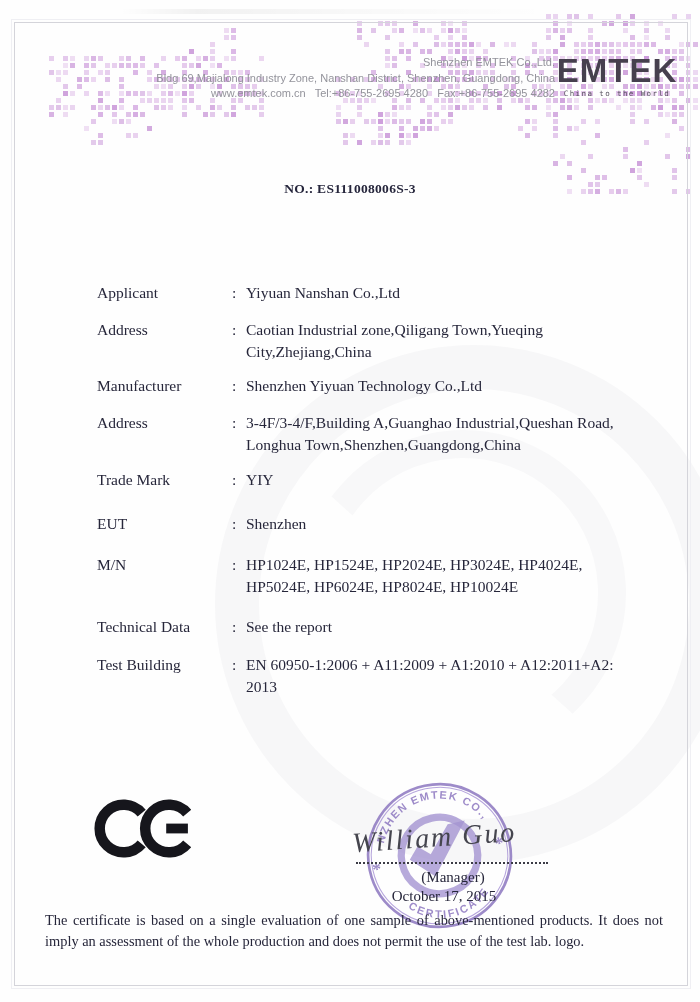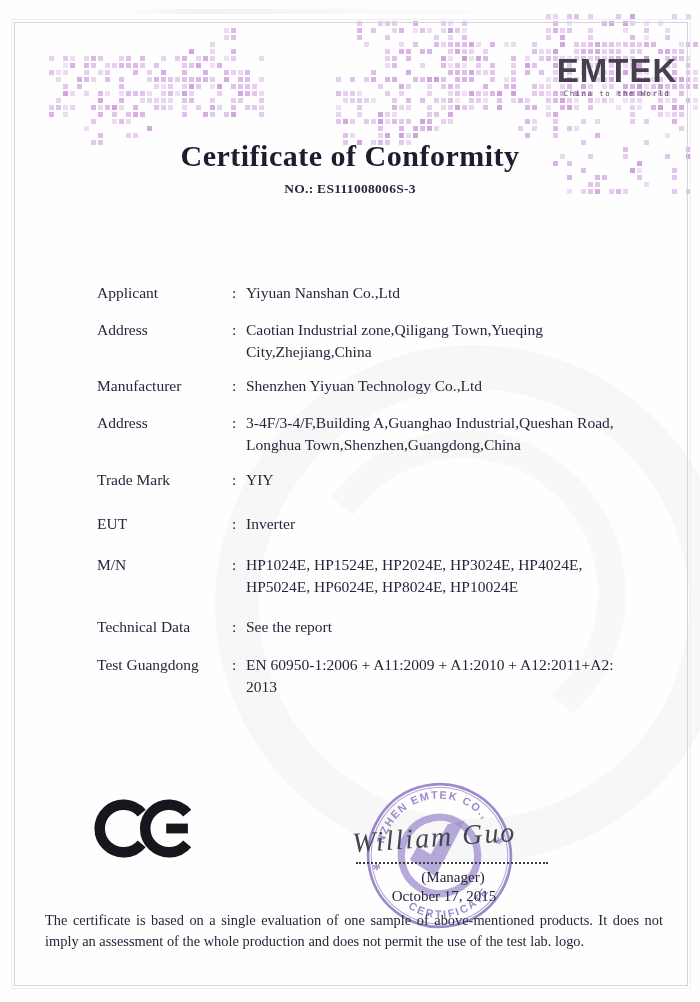--- a/index.html
+++ b/index.html
@@ -759,26 +759,30 @@
       <i style="left: 399px; top: 133px; background: rgb(201, 151, 216); opacity: 0.82;"></i>
       <i style="left: 406px; top: 140px; background: rgb(226, 196, 234); opacity: 0.63;"></i>
       <i style="left: 413px; top: 133px; background: rgb(201, 151, 216); opacity: 0.52;"></i>
       <i style="left: 420px; top: 126px; background: rgb(214, 174, 226); opacity: 0.51;"></i>
     </div>
   <div class="scan-smudge"></div>
   <div class="frame"></div>
 
   <div class="content">
 
+    <div class="head-addr">
+      <span>Shenzhen EMTEK Co.,Ltd.</span>
+      <span>Bldg 69,Majialong Industry Zone, Nanshan District, Shenzhen, Guangdong, China</span>
+      <span>www.emtek.com.cn   Tel:+86-755-2695 4280   Fax:+86-755-2695 4282</span>
+    </div>
     <div class="logo">
       <span class="logo-text">EMTEK</span>
       <span class="logo-tag">China to the World</span>
     </div>
 
-    <div class="title">Certificate of Conformity</div>
     <div class="cert-no">NO.: ES111008006S-3</div>
 
 
     <div class="field-row" style="top:282px">
       <span class="f-label">Applicant</span>
       <span class="f-colon">:</span>
       <span class="f-value">Yiyuan Nanshan Co.,Ltd</span>
     </div>
     <div class="field-row" style="top:319px">
       <span class="f-label">Address</span>
@@ -798,35 +802,35 @@
 Longhua Town,Shenzhen,Guangdong,China</span>
     </div>
     <div class="field-row" style="top:469px">
       <span class="f-label">Trade Mark</span>
       <span class="f-colon">:</span>
       <span class="f-value">YIY</span>
     </div>
     <div class="field-row" style="top:513px">
       <span class="f-label">EUT</span>
       <span class="f-colon">:</span>
-      <span class="f-value">Inverter</span>
+      <span class="f-value">Shenzhen</span>
     </div>
     <div class="field-row" style="top:554px">
       <span class="f-label">M/N</span>
       <span class="f-colon">:</span>
       <span class="f-value">HP1024E, HP1524E, HP2024E, HP3024E, HP4024E,
 HP5024E, HP6024E, HP8024E, HP10024E</span>
     </div>
     <div class="field-row" style="top:616px">
       <span class="f-label">Technical Data</span>
       <span class="f-colon">:</span>
       <span class="f-value">See the report</span>
     </div>
     <div class="field-row" style="top:654px">
-      <span class="f-label">Test Guangdong</span>
+      <span class="f-label">Test Building</span>
       <span class="f-colon">:</span>
       <span class="f-value">EN 60950-1:2006 + A11:2009 + A1:2010  + A12:2011+A2:
 2013</span>
     </div>
 
     <svg class="ce" viewBox="0 0 150 100">
       <path d="M71,28.1 A34,34 0 1 0 71,71.9" fill="none" stroke="#16161c" stroke-width="15"></path>
       <path d="M136,28.1 A34,34 0 1 0 136,71.9" fill="none" stroke="#16161c" stroke-width="15"></path>
       <line x1="106" y1="50" x2="137" y2="50" stroke="#16161c" stroke-width="14"></line>
     </svg>

